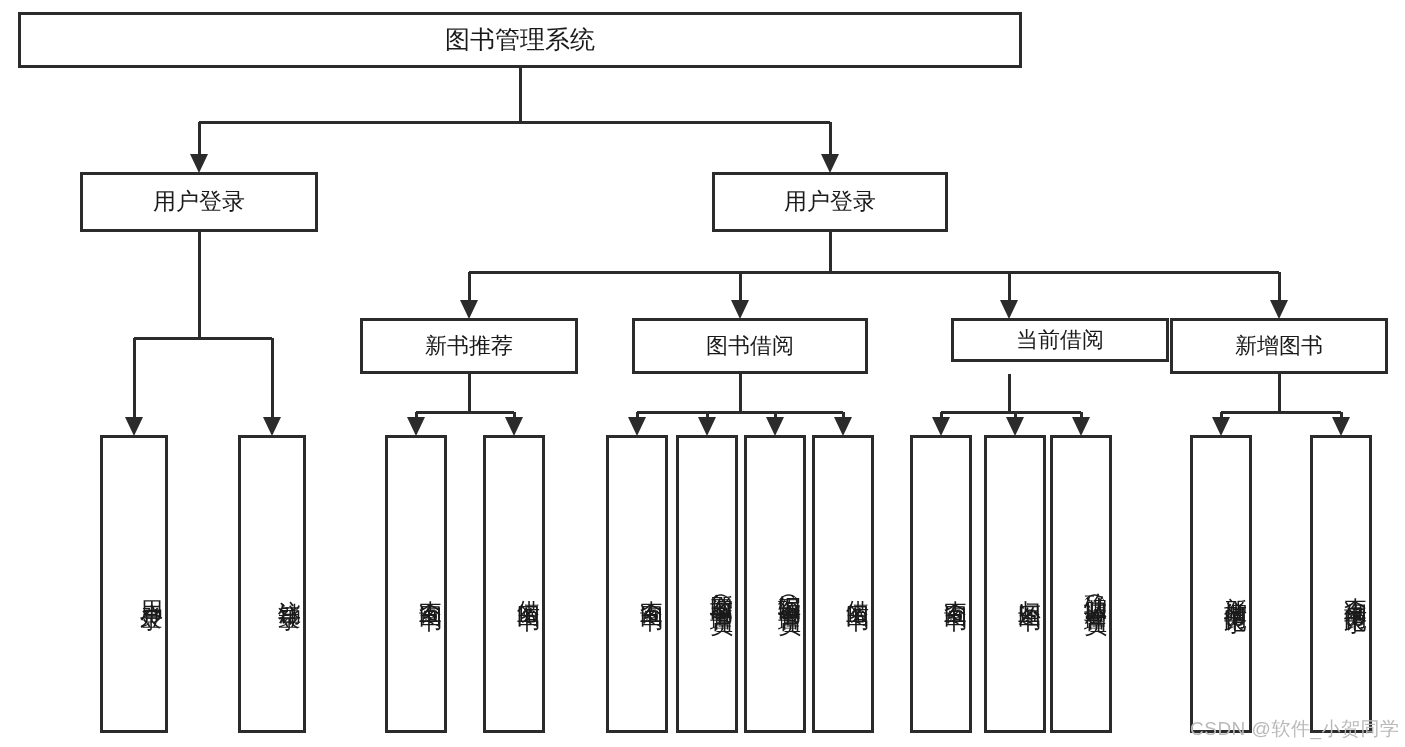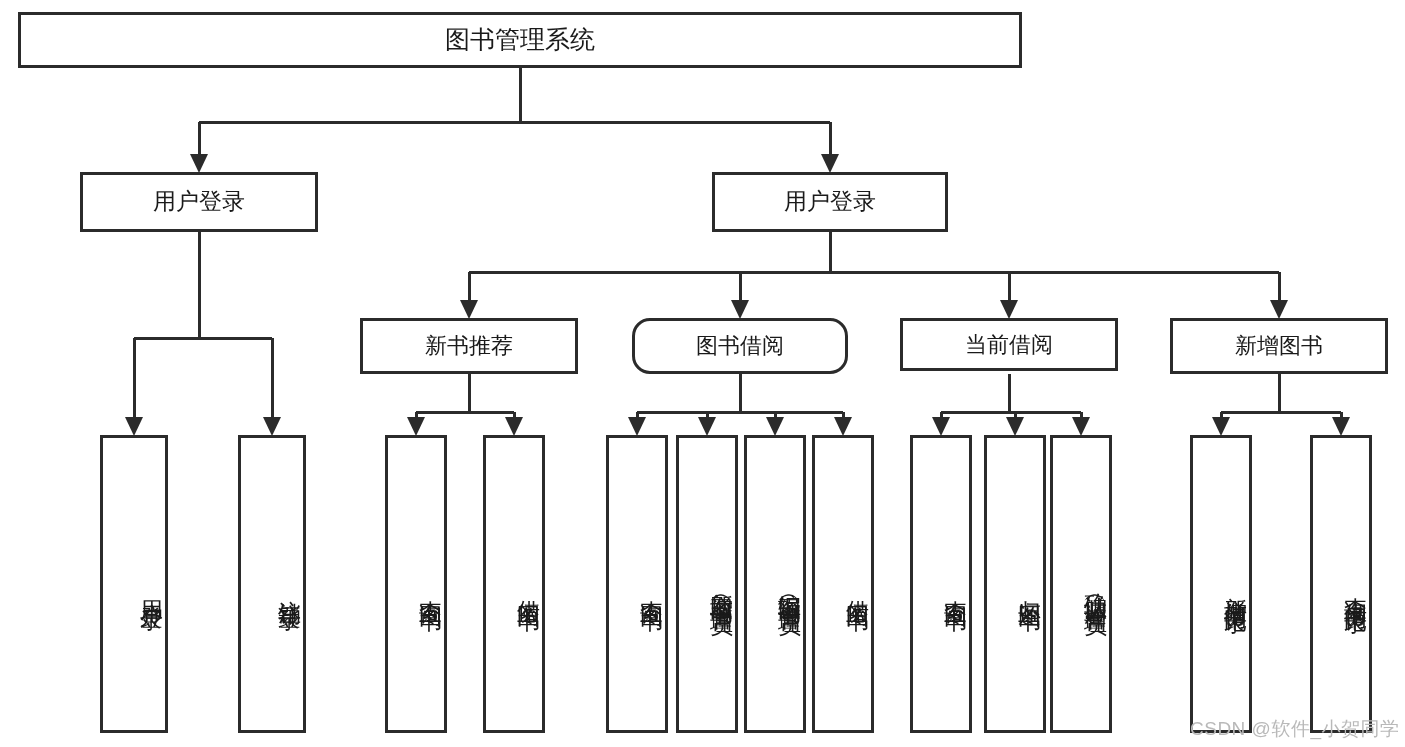--- a/index.html
+++ b/index.html
@@ -85,22 +85,22 @@
 <body>
 
 <div id="canvas">
 
   <div class="node root" id="node-root" style="left: 18px; top: 12px; width: 1004px; height: 56px; text-align: center;">图书管理系统</div>
 
   <div class="node lvl2" id="node-l2-0" style="left: 80px; top: 172px; width: 238px; height: 60px;">用户登录</div>
   <div class="node lvl2" id="node-l2-1" style="left: 712px; top: 172px; width: 236px; height: 60px;">用户登录</div>
 
   <div class="node lvl3" id="node-l3-0" style="left: 360px; top: 318px; width: 218px; height: 56px;">新书推荐</div>
-  <div class="node lvl3" id="node-l3-1" style="left: 632px; top: 318px; width: 216px; height: 56px; border-radius: 18px;">图书借阅</div>
-  <div class="node lvl3" id="node-l3-2" style="left: 900px; top: 318px; width: 218px; height: 53px;">当前借阅</div>
+  <div class="node lvl3" id="node-l3-1" style="left: 632px; top: 318px; width: 236px; height: 56px;">图书借阅</div>
+  <div class="node lvl3" id="node-l3-2" style="left: 951px; top: 318px; width: 218px; height: 44px;">当前借阅</div>
   <div class="node lvl3" id="node-l3-3" style="left: 1170px; top: 318px; width: 218px; height: 56px;">新增图书</div>
 
   <div class="node leaf" id="node-leaf-0" style="left: 100px; top: 435px; width: 68px; height: 298px;">
       <span class="vtext">用户登录</span>
     </div>
   <div class="node leaf" id="node-leaf-1" style="left: 238px; top: 435px; width: 68px; height: 298px;">
       <span class="vtext">注销登录</span>
     </div>
   <div class="node leaf" id="node-leaf-2" style="left: 385px; top: 435px; width: 62px; height: 298px;">
       <span class="vtext">查询图书</span>

